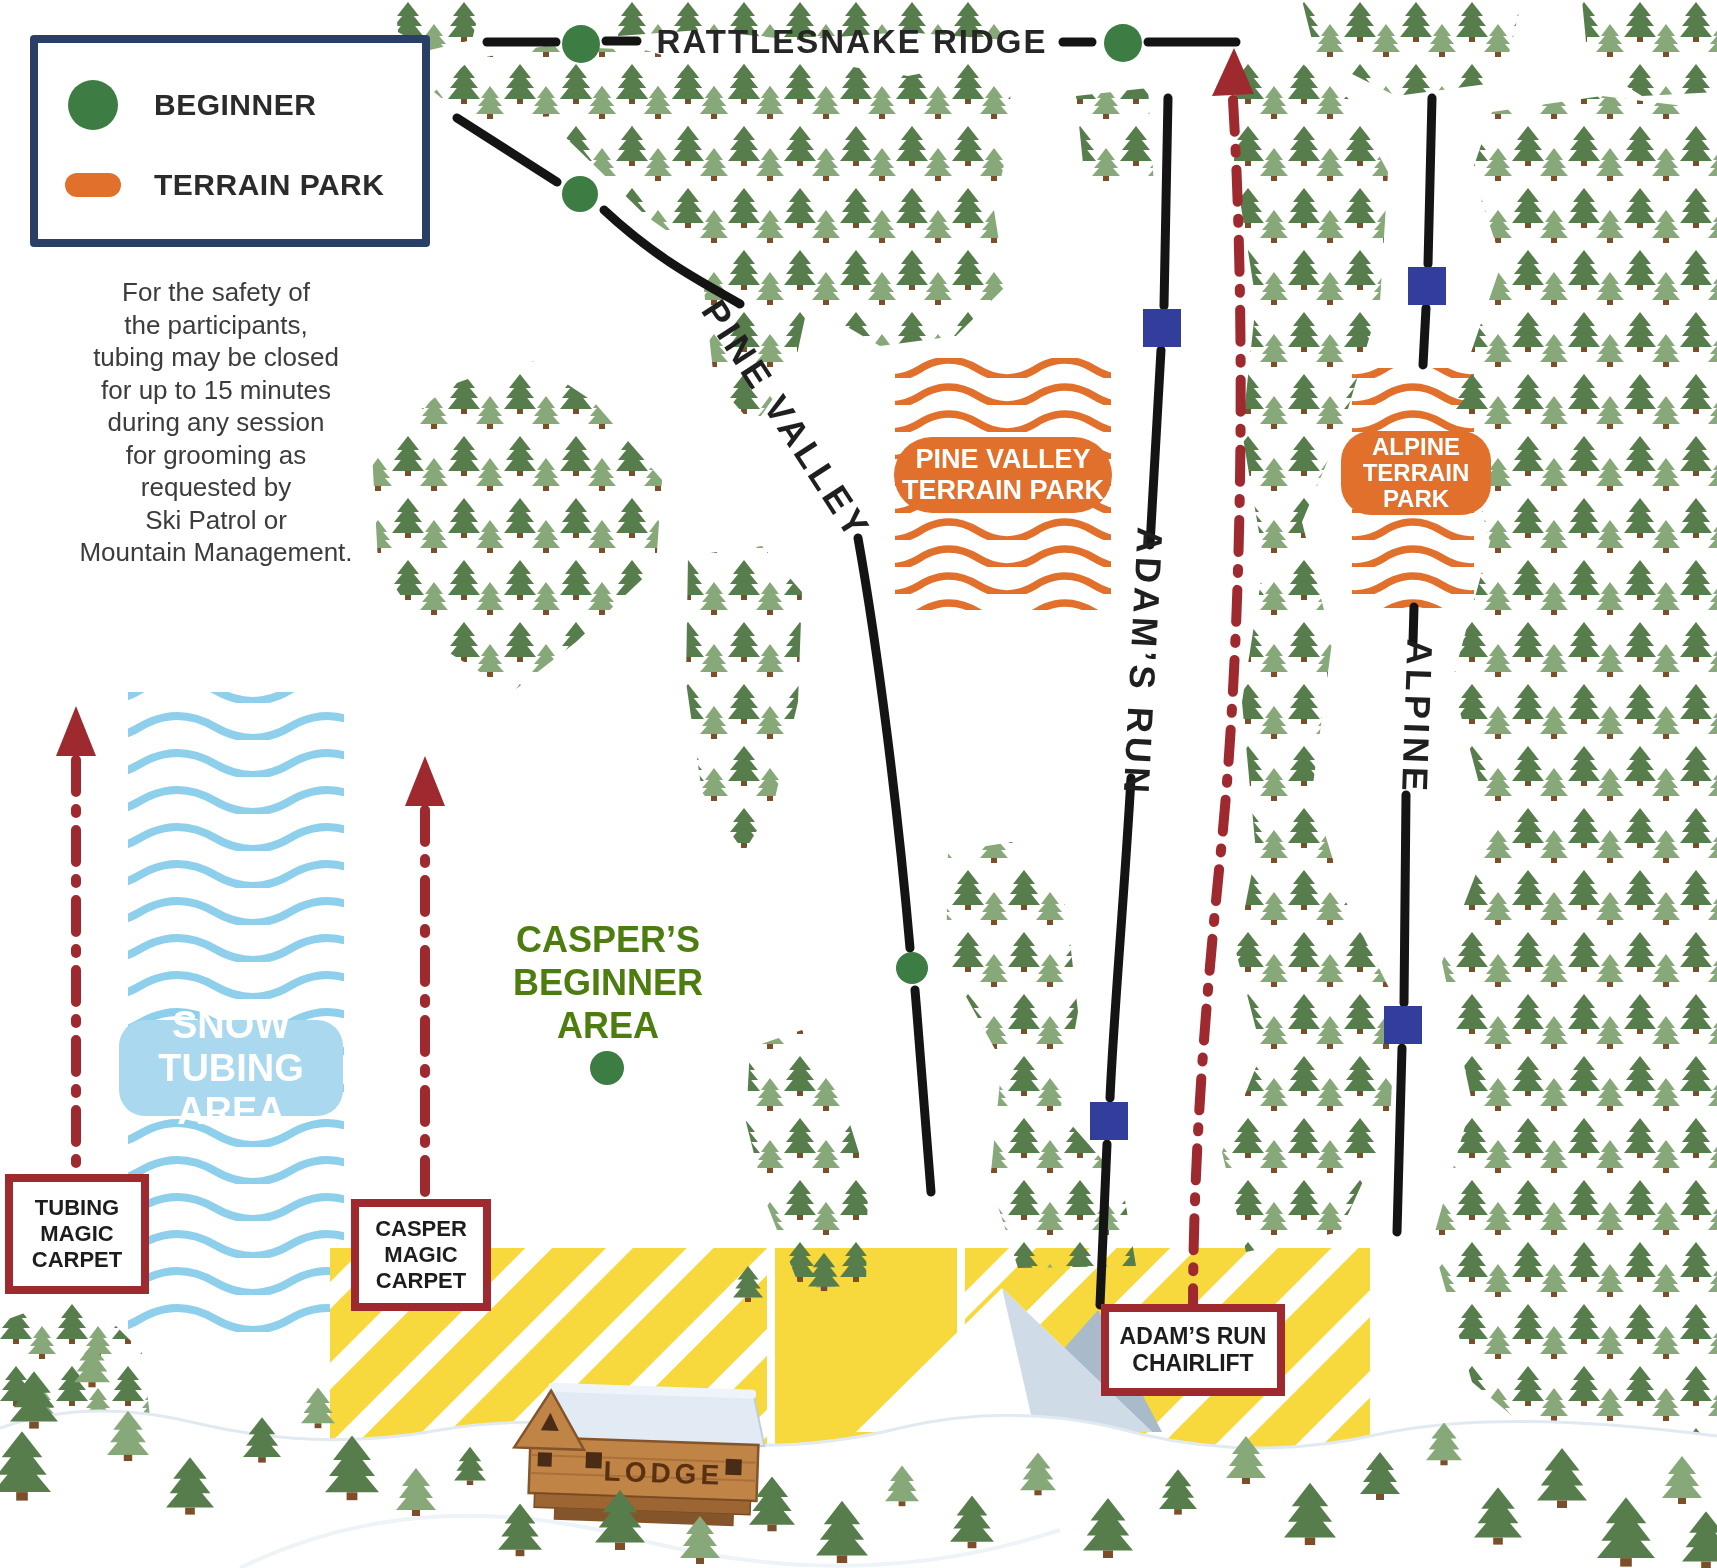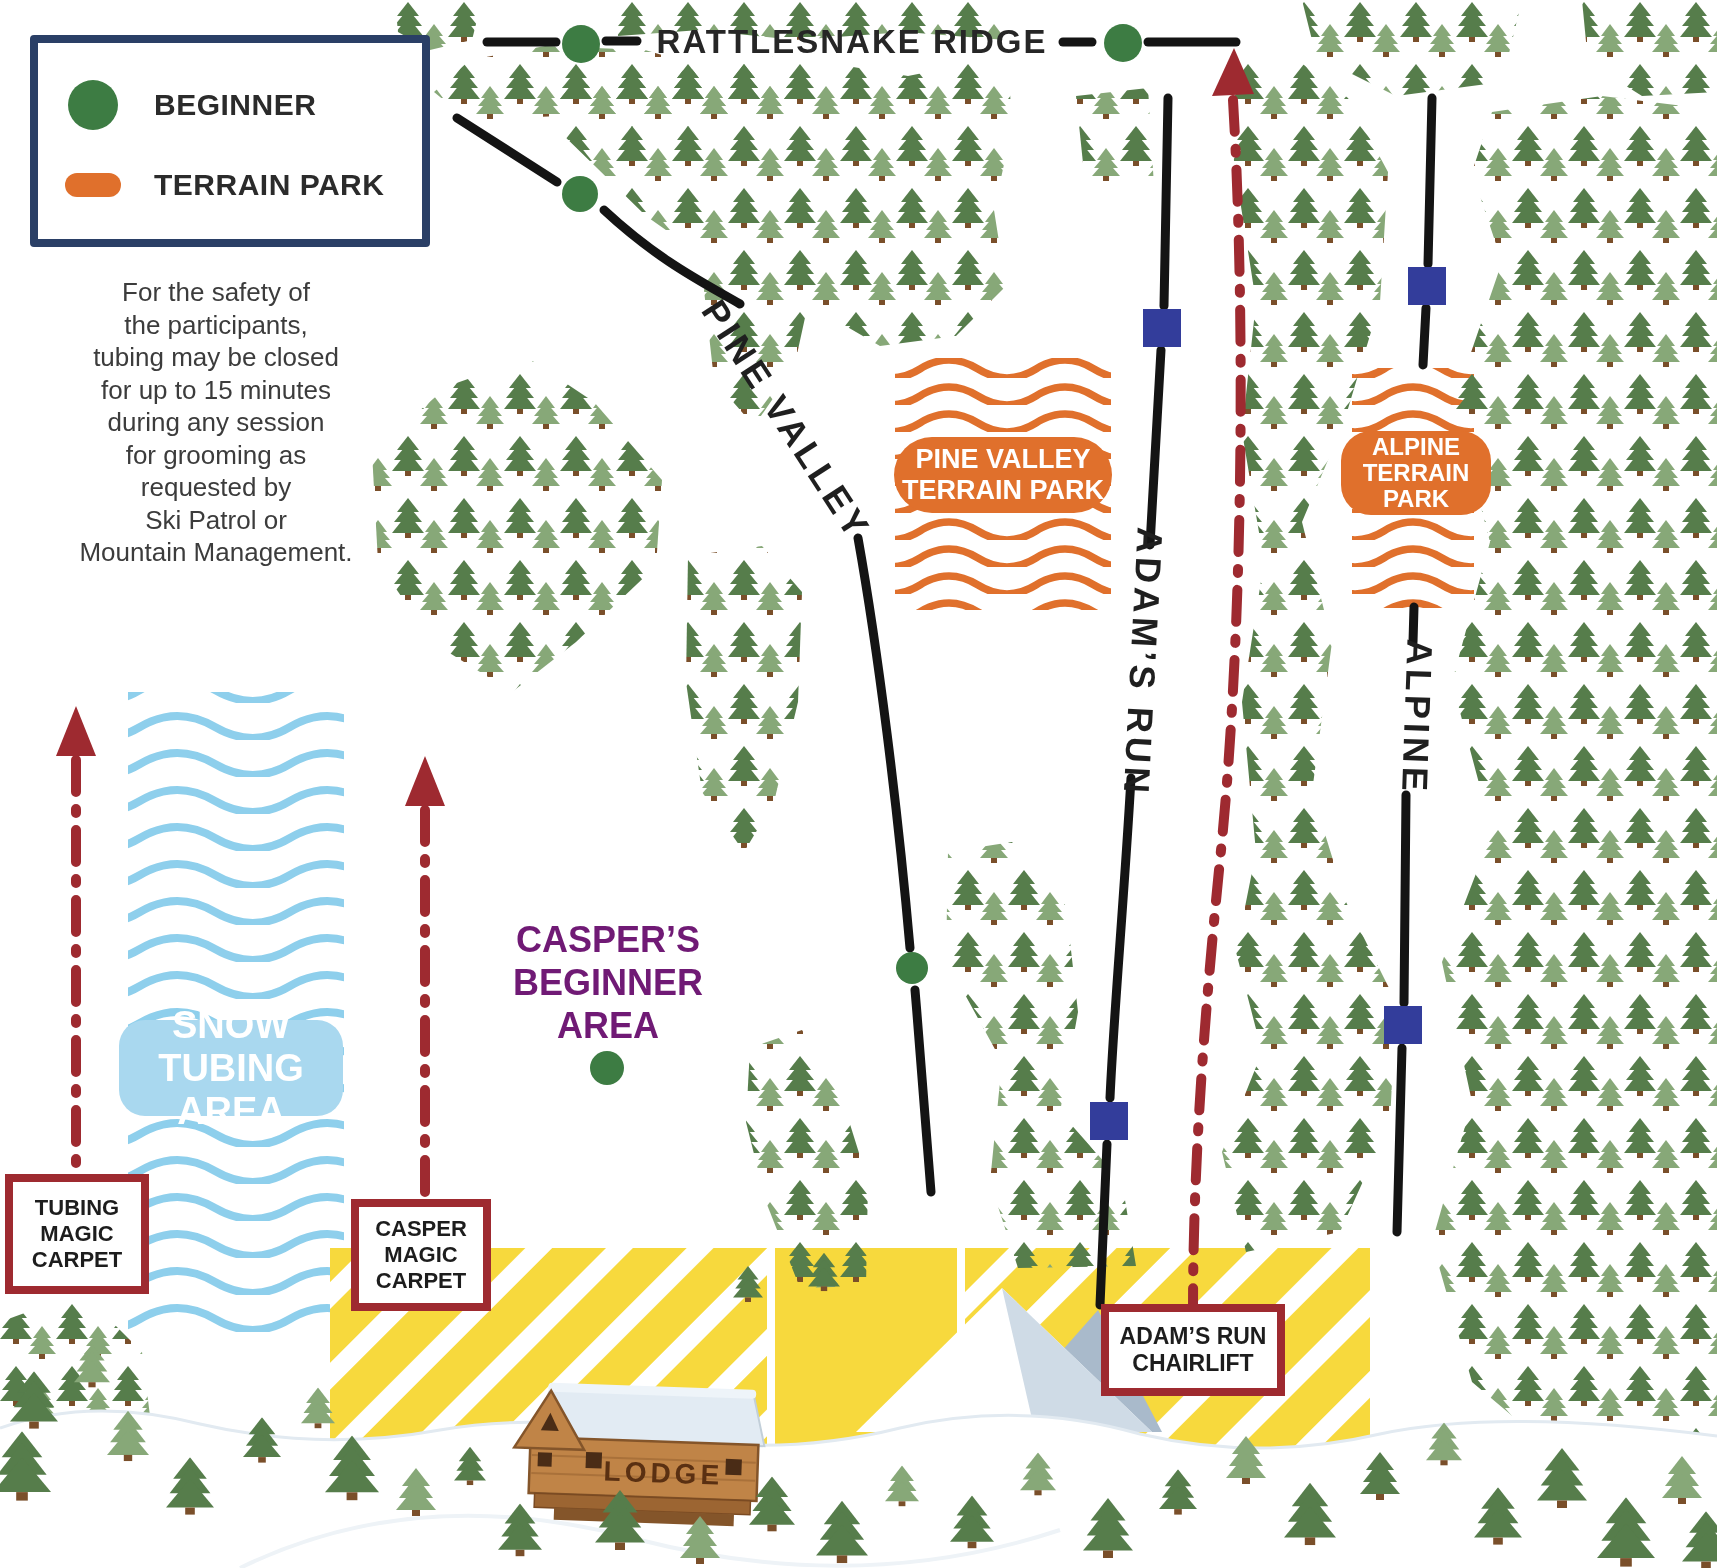--- a/index.html
+++ b/index.html
@@ -14,21 +14,21 @@
       justify-content:space-evenly;padding-left:30px;}
   .legend-row{display:flex;align-items:center;gap:36px;}
   .legend-label{font-weight:bold;font-size:30px;letter-spacing:.5px;color:#2b2b2b;}
   .mk-circle{width:50px;height:50px;border-radius:50%;background:#3d7c43;flex:0 0 auto;}
   .mk-square{width:42px;height:42px;background:#333d9b;flex:0 0 auto;margin:0 4px;}
   .mk-pill{width:56px;height:24px;border-radius:12px;background:#e0702c;flex:0 0 auto;margin:0 -3px;}
   .notice{position:absolute;left:50px;top:256px;width:332px;text-align:center;font-size:26px;
       line-height:32.5px;color:#3c3c3c;white-space:pre-line;margin-top:20px;}
   .ridge{font-size:33px;letter-spacing:2px;color:#262626;}
   .trail-name{font-size:36px;letter-spacing:4px;color:#1f1f1f;}
-  .green-area{font-size:36px;line-height:43px;color:#701a75;}
+  .green-area{font-size:36px;line-height:43px;color:#4d7c0f;}
   .slowzone{font-size:50px;line-height:55px;color:#2e2e2e;letter-spacing:1px;}
   .pill{position:absolute;transform:translate(-50%,-50%);background:#e0702c;color:#fff;font-weight:bold;
       text-align:center;white-space:pre-line;display:flex;align-items:center;justify-content:center;}
   .pv-pill{width:218px;height:76px;border-radius:38px;font-size:27px;line-height:31px;}
   .al-pill{width:150px;height:84px;border-radius:30px;font-size:24px;line-height:26px;}
   .tube-pill{position:absolute;transform:translate(-50%,-50%);background:#a9d8ef;color:#fff;font-weight:bold;
       width:224px;height:96px;border-radius:26px;font-size:38px;line-height:43px;text-align:center;
       white-space:pre-line;display:flex;align-items:center;justify-content:center;}
   .sign{position:absolute;transform:translate(-50%,-50%);background:#fff;border:8px solid #9e2a30;
       color:#1d1d1d;font-weight:bold;text-align:center;white-space:pre-line;display:flex;

